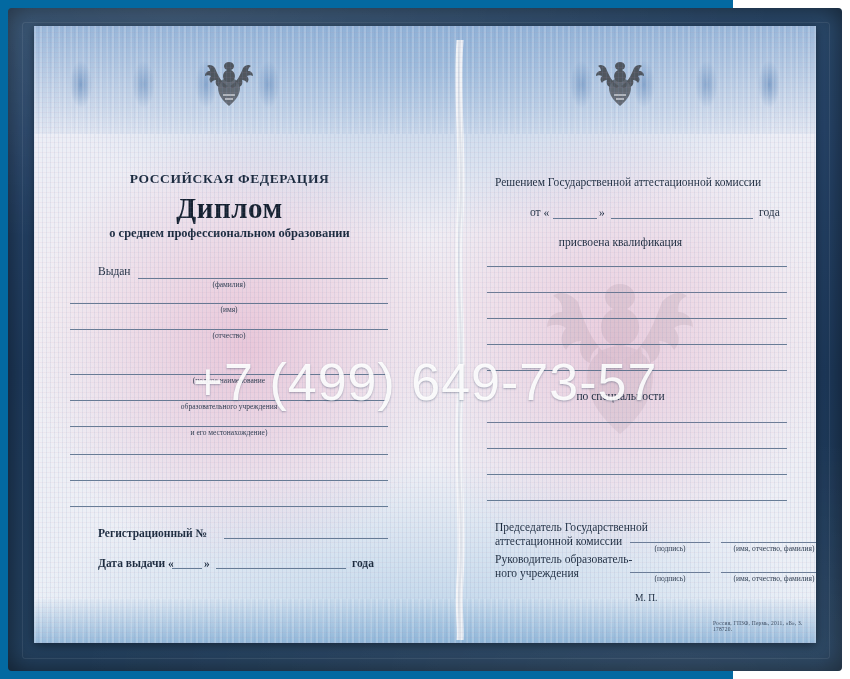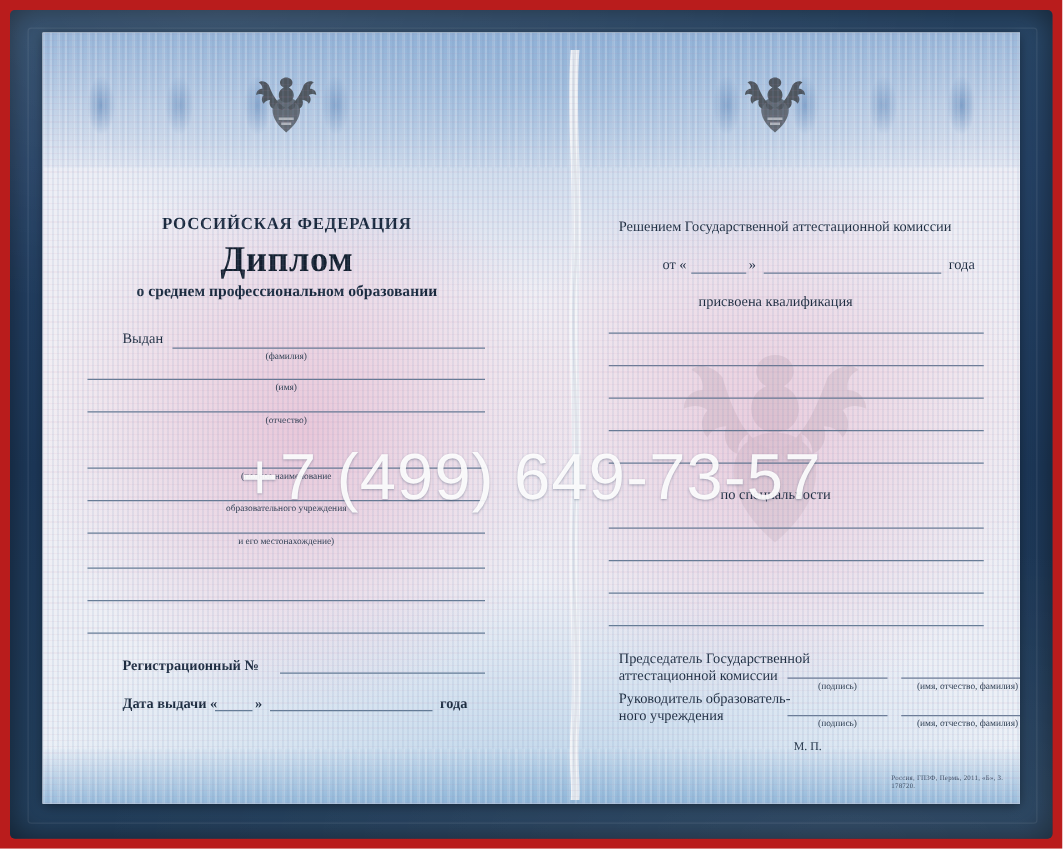--- a/index.html
+++ b/index.html
@@ -1,17 +1,17 @@
 <!DOCTYPE html>
 <html><head>
 <meta charset="utf-8">
 <style>
   html,body{margin:0;padding:0;background:#ffffff;}
   body{width:850px;height:679px;overflow:hidden;font-family:"Liberation Serif",serif;}
-  #stage{position:relative;width:850px;height:679px;background:#b91c1c;}
+  #stage{position:relative;width:733px;height:679px;background:#0369a1;}
 
   
   .cover{
     position:absolute;left:8px;top:8px;width:834px;height:663px;
     background:
       linear-gradient(180deg,#2b4a6b 0%,#27456a 18%,#1e3a5c 55%,#24415f 100%);
     border-radius:4px;
     box-shadow:inset 0 0 26px rgba(0,0,0,.55);
   }
   .cover-sheen{

